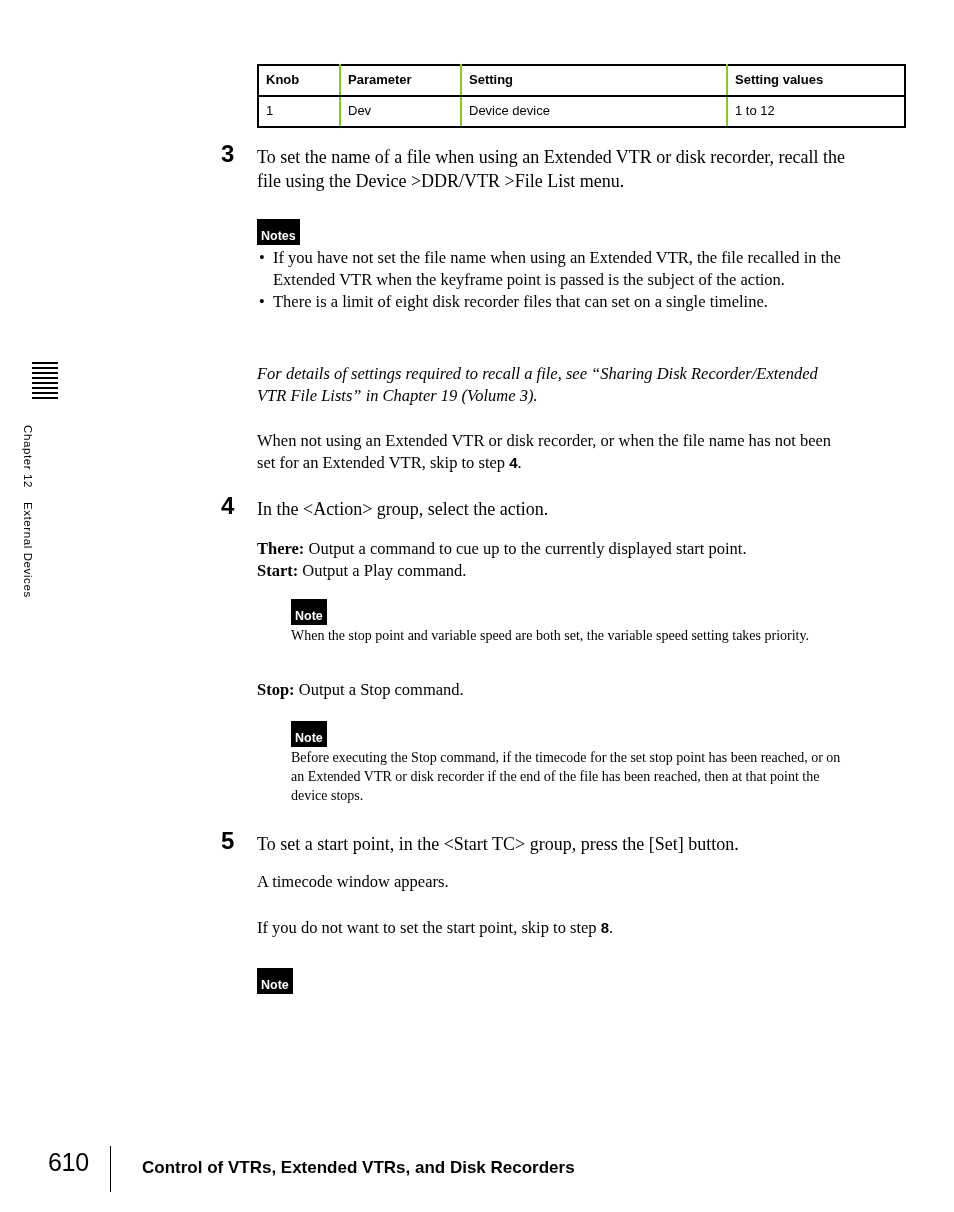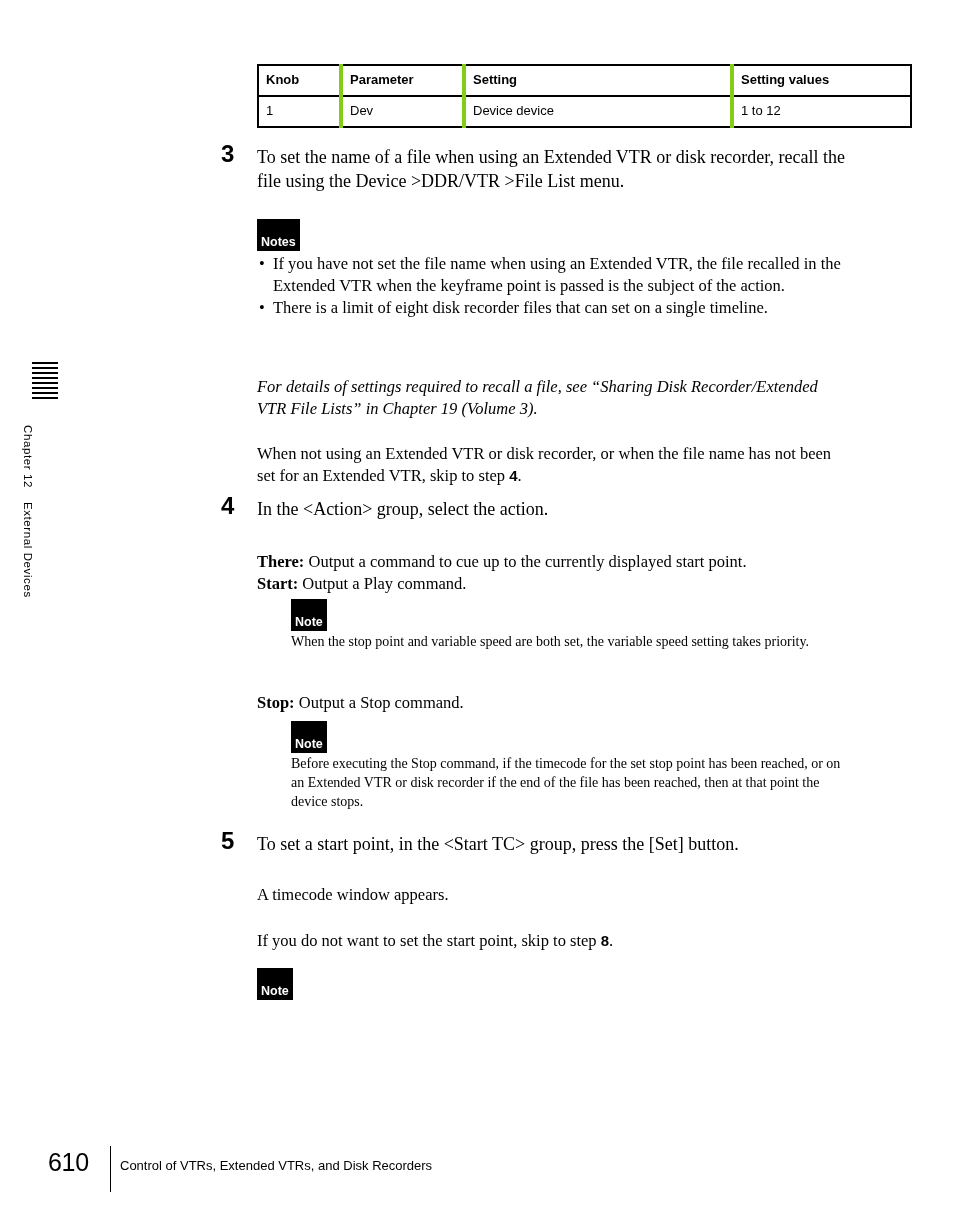--- a/index.html
+++ b/index.html
@@ -69,21 +69,21 @@
   table.param-table {
     border-collapse: collapse;
     width: 583px;
     font-family: "Liberation Sans", "DejaVu Sans", sans-serif;
     font-size: 13px;
     table-layout: fixed;
   }
   table.param-table th,
   table.param-table td {
     border-left: 1px solid #000;
-    border-right: 4px solid #84cc16;
+    border-right: 2px solid #84cc16;
     padding: 4px 7px 5px 7px;
     text-align: left;
     vertical-align: middle;
     height: 20px;
     line-height: 1.1;
   }
   table.param-table thead th {
     font-weight: bold;
     border-top: 2px solid #000;
     border-bottom: 2px solid #000;
@@ -121,21 +121,20 @@
     margin-left: 36px;
     font-size: 18px;
     line-height: 1.33;
   }
   .para {
     position: absolute;
     left: 257px;
     width: 589px;
     font-size: 16.5px;
     line-height: 1.33;
-    margin-top: 13px;
   }
   b.inline-bold {
     font-family: "Liberation Sans", "DejaVu Sans", sans-serif;
     font-weight: bold;
     font-size: 15px;
   }
   b.serif-bold { font-weight: bold; }
   .italic-ref {
     font-style: italic;
     font-size: 16.5px;
@@ -145,21 +144,21 @@
   
   .note-block { position: absolute; }
   .note-badge {
     display: inline-block;
     background: #000;
     color: #fff;
     font-family: "Liberation Sans", "DejaVu Sans", sans-serif;
     font-weight: bold;
     font-size: 12.5px;
     line-height: 1.15;
-    padding: 16px 4px 2px 4px;
+    padding: 10px 4px 2px 4px;
     margin-bottom: 2px;
   }
   .note-text {
     font-size: 14px;
     line-height: 1.33;
   }
   ul.note-list {
     margin: 0;
     padding: 0;
     list-style: none;
@@ -197,24 +196,25 @@
   #footer-rule {
     position: absolute;
     left: 110px;
     top: -2px;
     width: 1px;
     height: 46px;
     background: #000;
   }
   #footer-title {
     position: absolute;
-    left: 120px;
+    left: 142px;
     top: 10px;
     font-family: "Liberation Sans", "DejaVu Sans", sans-serif;
-    font-size: 13px;
+    font-size: 17px;
+    font-weight: bold;
   }
 </style>
 </head>
 <body>
 
 <div id="chapter-tab">
   <div id="thumb-stripes">
       <div class="stripe"></div>
       <div class="stripe"></div>
       <div class="stripe"></div>

